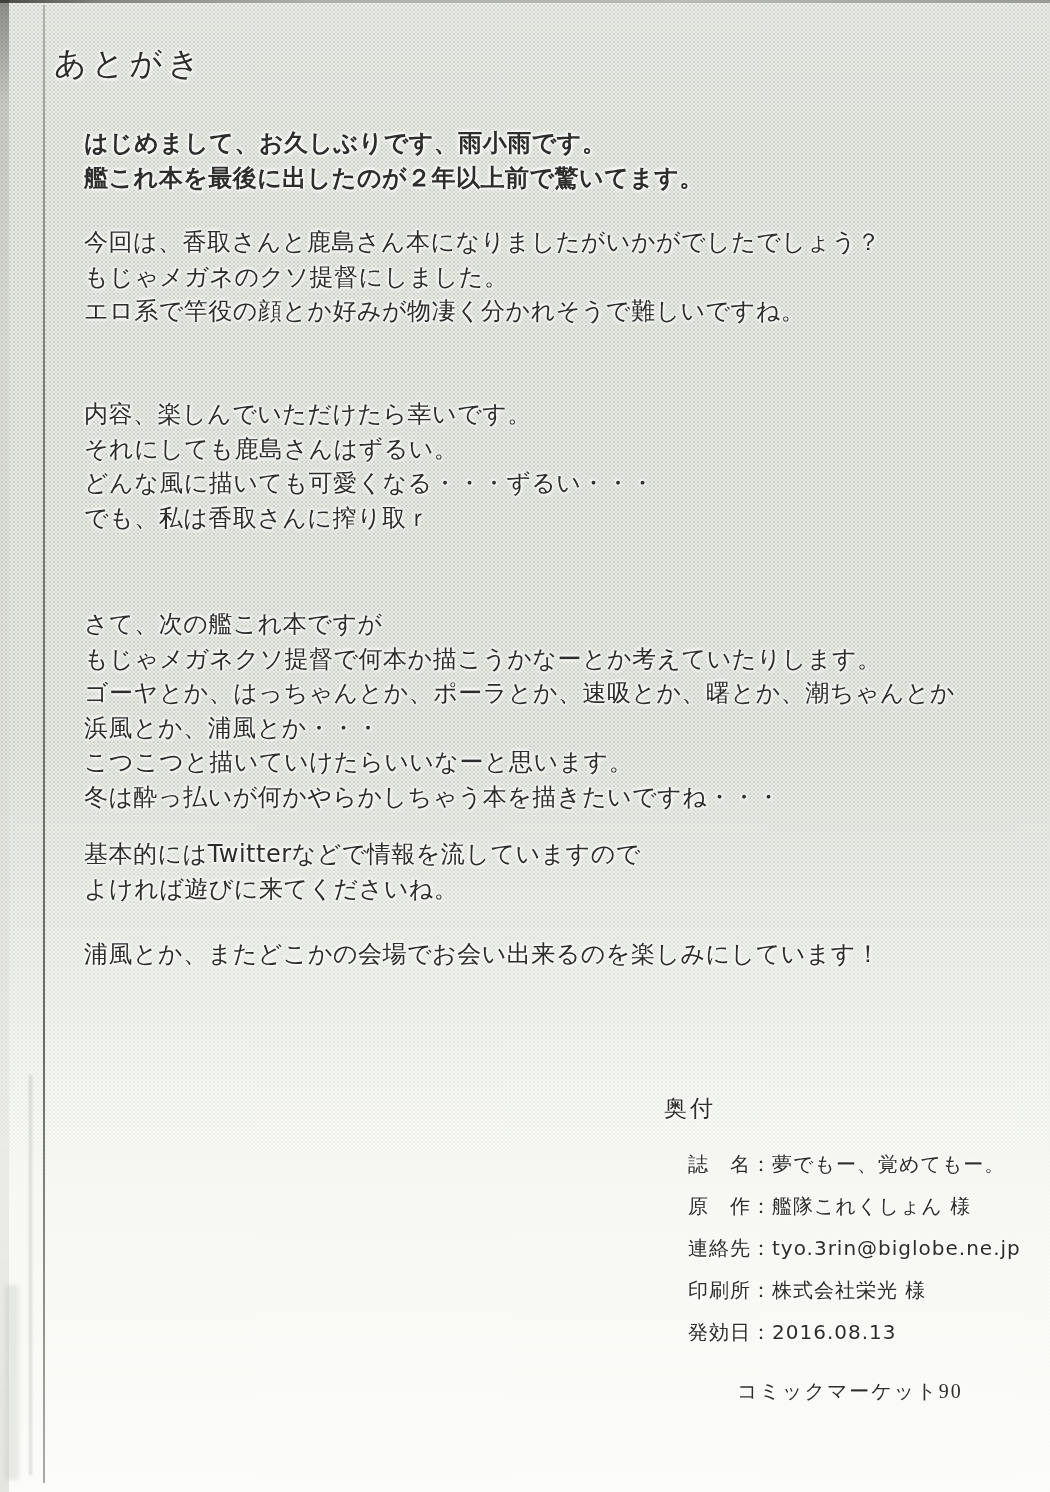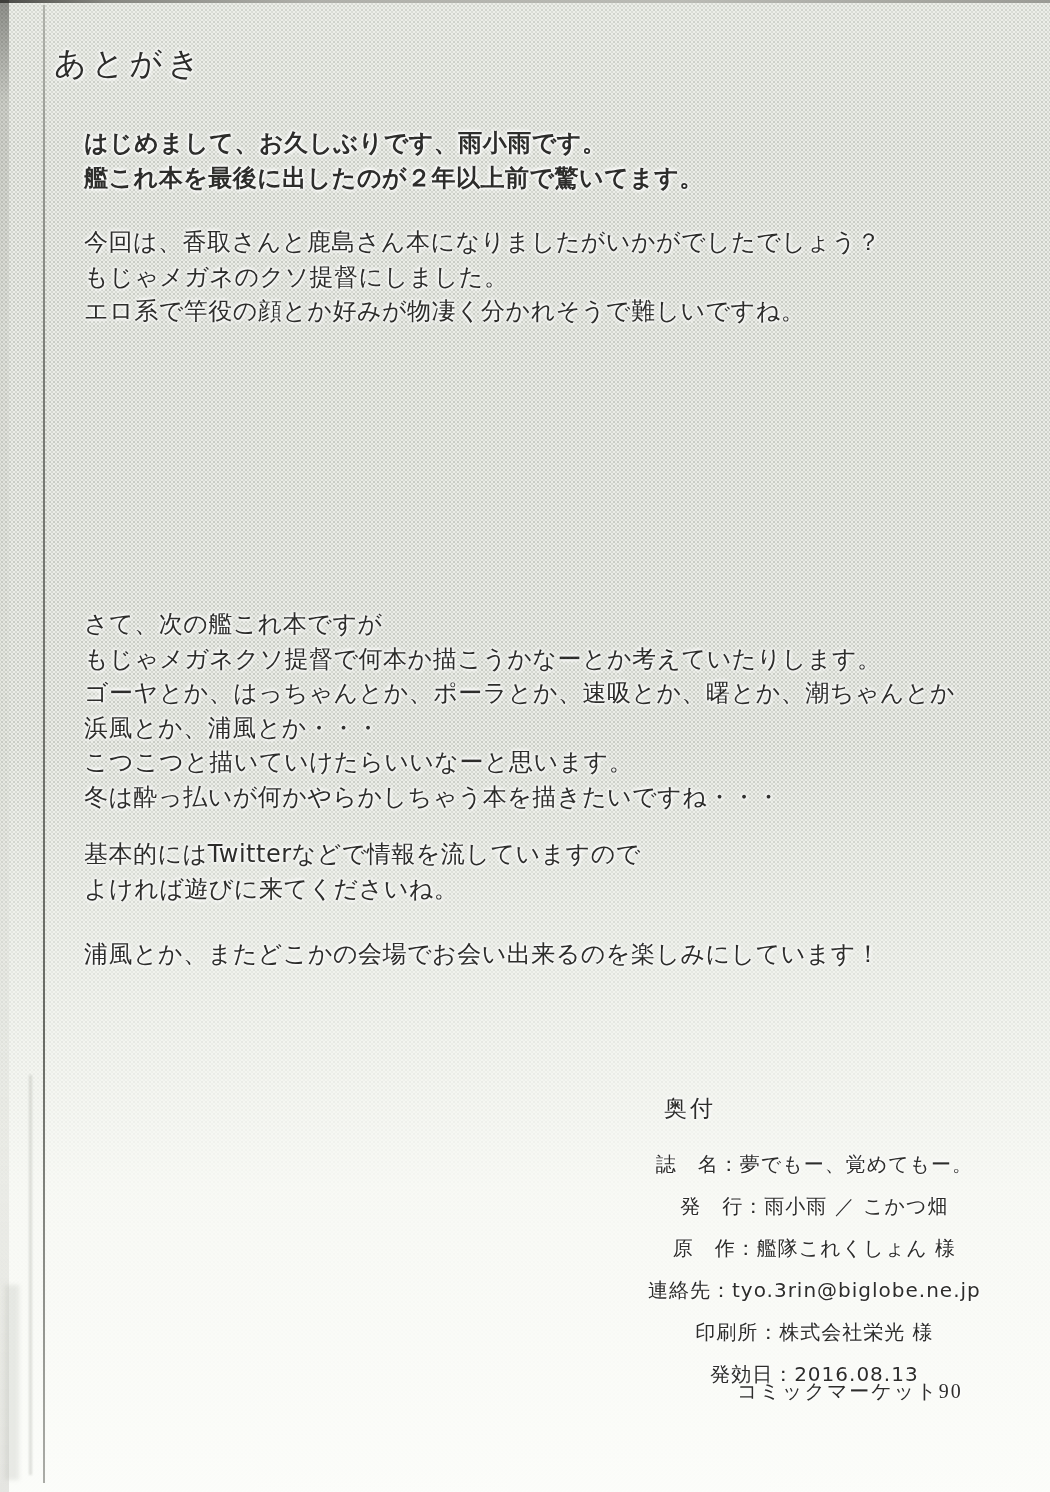--- a/index.html
+++ b/index.html
@@ -117,26 +117,25 @@
   .colophon-heading {
     position: absolute;
     left: 664px; top: 1094px;
     font-size: 23px;
     letter-spacing: 3px;
     line-height: 1.3;
     white-space: nowrap;
   }
   .colophon {
     position: absolute;
-    left: 648px; top: 1143px;
+    left: 688px; top: 1143px;
     font-size: 20px;
     line-height: 42px;
     letter-spacing: 1px;
     white-space: nowrap;
-    text-align: center;
   }
   .colophon-event {
     position: absolute;
     left: 737px; top: 1377px;
     font-size: 20px;
     letter-spacing: 2px;
     line-height: 1.4;
     white-space: nowrap;
     font-family: Liberation Serif, serif;
   }
@@ -159,20 +158,26 @@
     <div>はじめまして、お久しぶりです、雨小雨です。</div>
     <div>艦これ本を最後に出したのが２年以上前で驚いてます。</div>
   </div>
 
   <div class="para p2 t">
     <div>今回は、香取さんと鹿島さん本になりましたがいかがでしたでしょう？</div>
     <div>もじゃメガネのクソ提督にしました。</div>
     <div>エロ系で竿役の顔とか好みが物凄く分かれそうで難しいですね。</div>
   </div>
 
+  <div class="para p3 t">
+    <div>内容、楽しんでいただけたら幸いです。</div>
+    <div>それにしても鹿島さんはずるい。</div>
+    <div>どんな風に描いても可愛くなる・・・ずるい・・・</div>
+    <div>でも、私は香取さんに搾り取ｒ</div>
+  </div>
 
   <div class="para p4 t">
     <div>さて、次の艦これ本ですが</div>
     <div>もじゃメガネクソ提督で何本か描こうかなーとか考えていたりします。</div>
     <div>ゴーヤとか、はっちゃんとか、ポーラとか、速吸とか、曙とか、潮ちゃんとか</div>
     <div>浜風とか、浦風とか・・・</div>
     <div>こつこつと描いていけたらいいなーと思います。</div>
     <div>冬は酔っ払いが何かやらかしちゃう本を描きたいですね・・・</div>
   </div>
 
@@ -182,21 +187,20 @@
   </div>
 
   <div class="para p6 t">
     <div>浦風とか、またどこかの会場でお会い出来るのを楽しみにしています！</div>
   </div>
 
   <div class="colophon-heading t">奥付</div>
 
   <div class="colophon t">
     <div>誌　名：夢でもー、覚めてもー。</div>
-    <div>発　行：雨小雨 ／ こかつ畑</div>
     <div>原　作：艦隊これくしょん 様</div>
     <div>連絡先：tyo.3rin@biglobe.ne.jp</div>
     <div>印刷所：株式会社栄光 様</div>
     <div>発効日：2016.08.13</div>
   </div>
 
   <div class="colophon-event t">コミックマーケット90</div>
 </div>
 
 </body></html>

